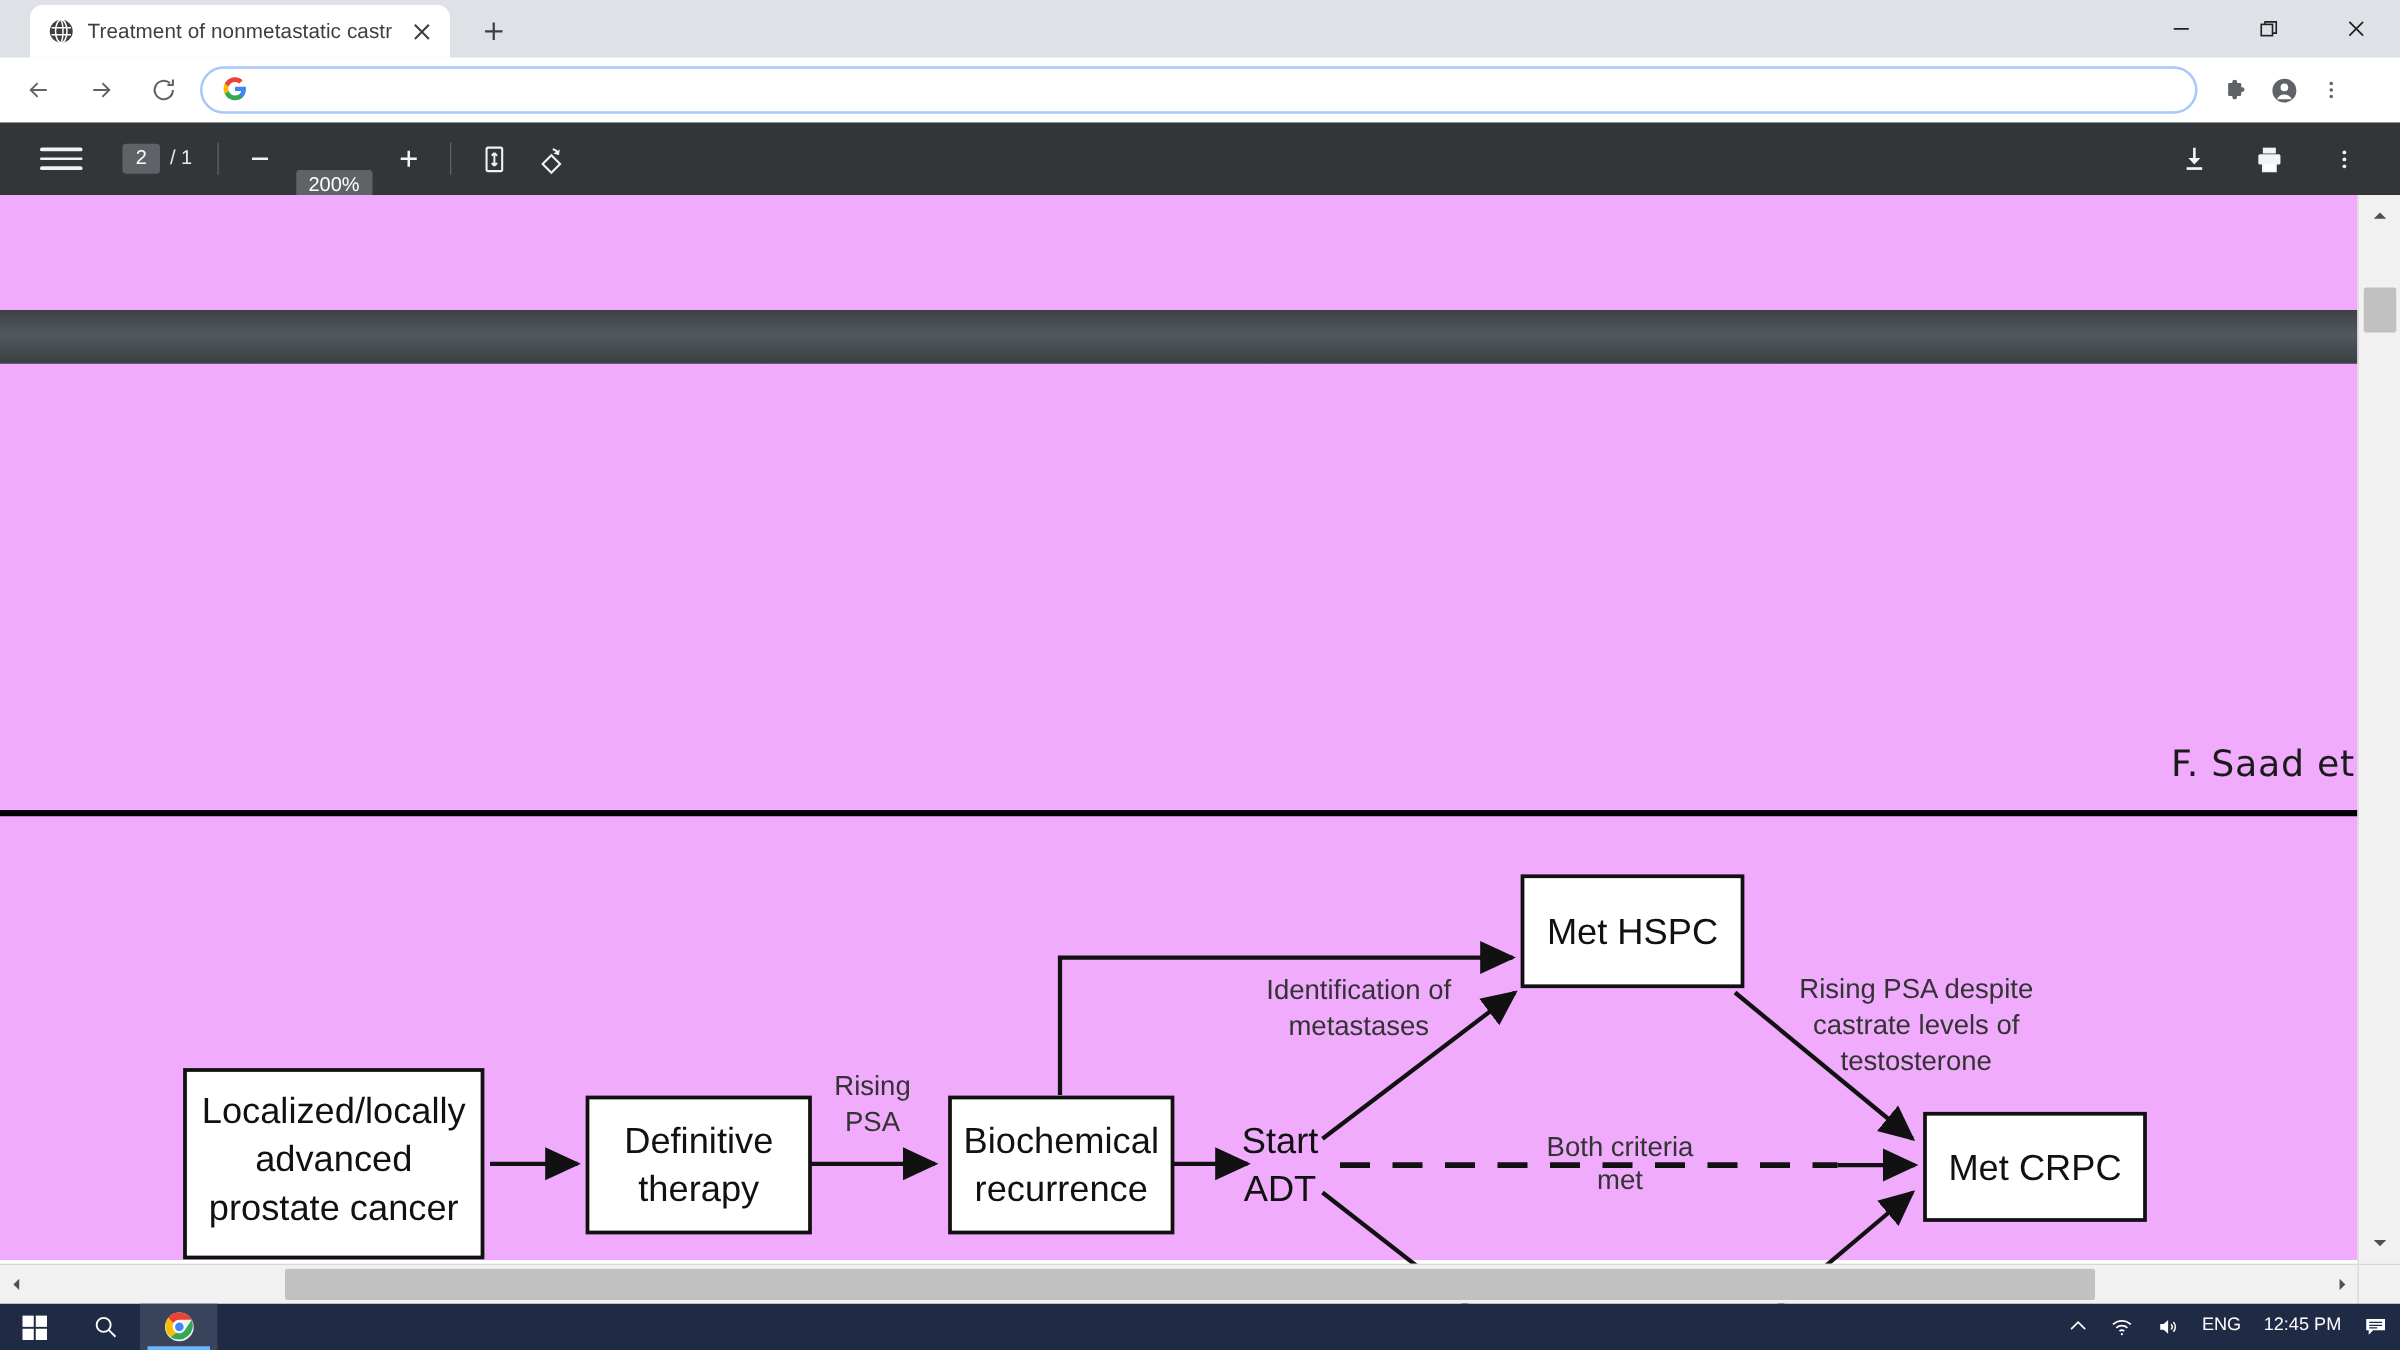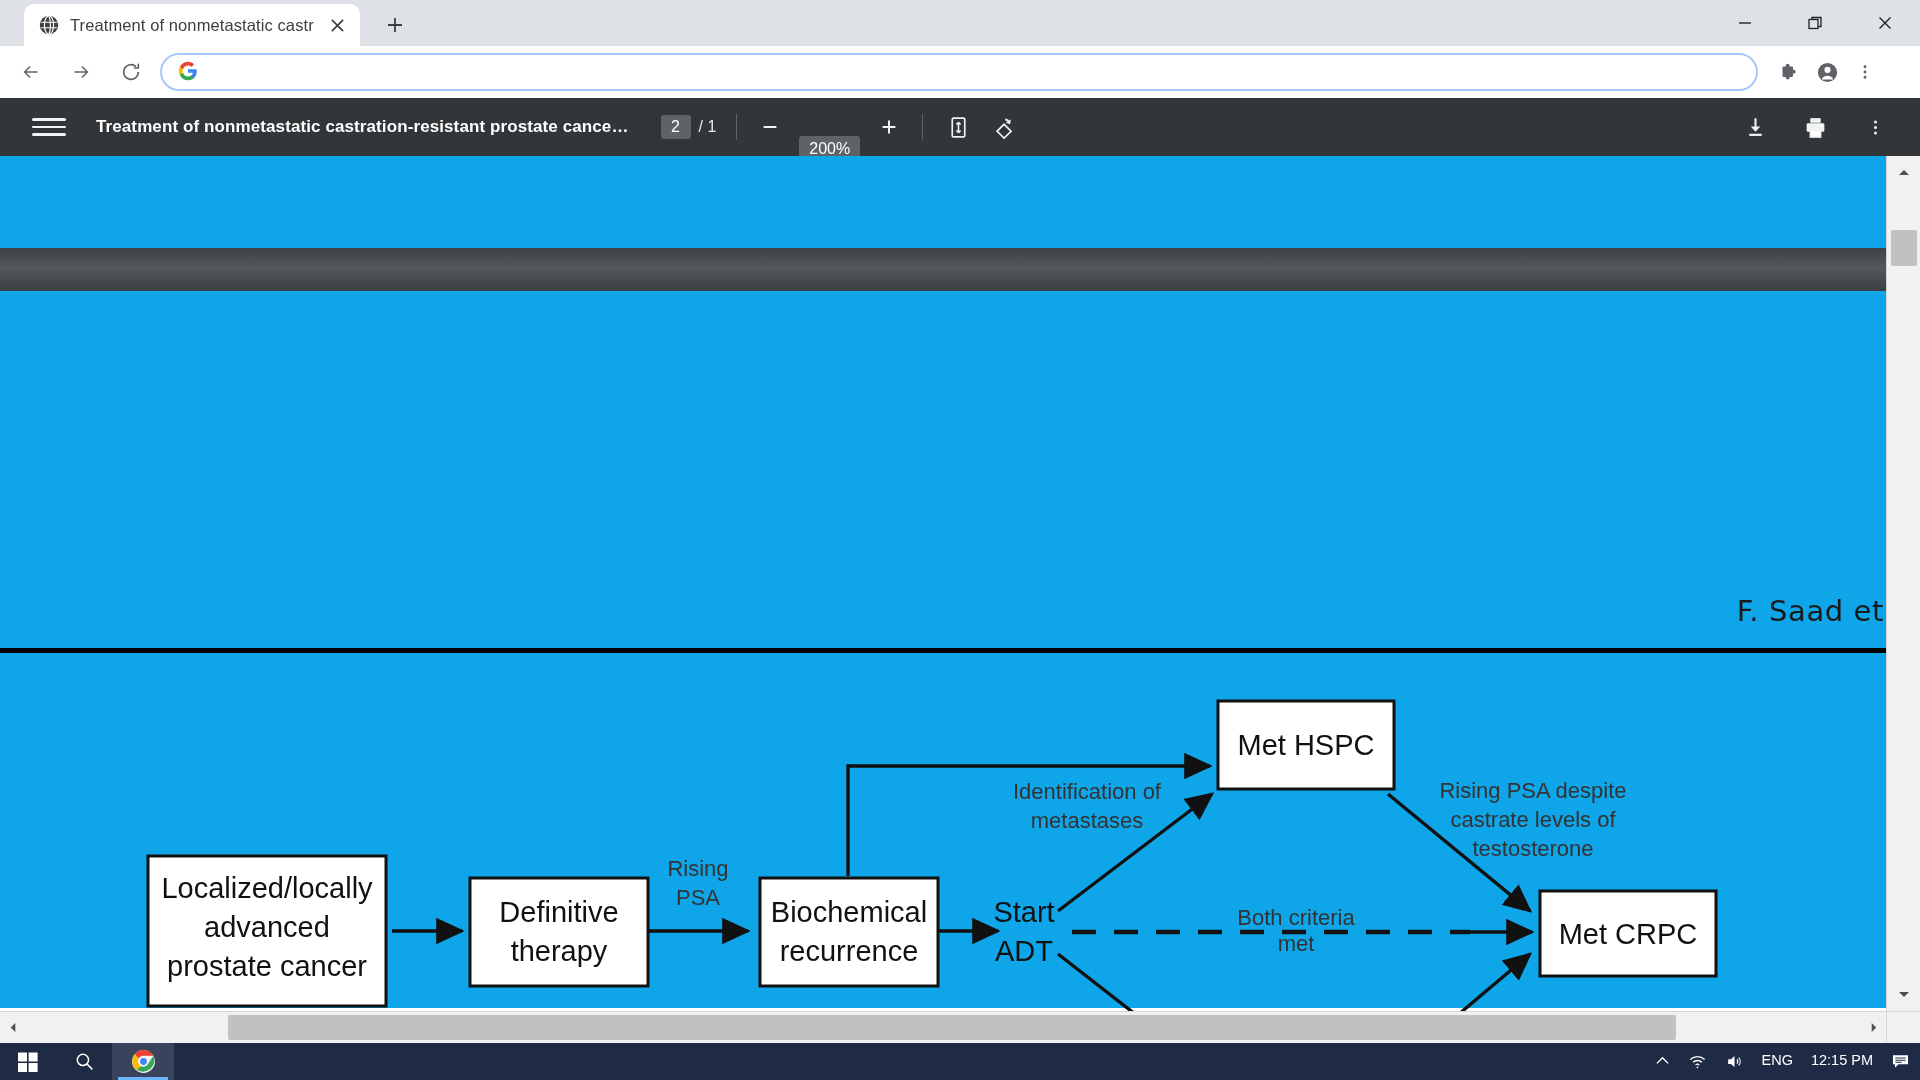--- a/index.html
+++ b/index.html
@@ -69,21 +69,21 @@
   .pagetotal { color: #e8eaed; font-size: 16px; }
   .tb-sep { width: 1px; height: 26px; background: #5f6368; margin: 0 20px; }
   .zoomgrp { display: flex; align-items: center; gap: 16px; }
   .zbtn { width: 26px; height: 26px; display: flex; align-items: center; justify-content: center; font-size: 26px; line-height: 1; color: #f1f3f4; }
   .zlevel { background: #5f6368; border-radius: 3px; padding: 4px 10px; font-size: 16px; color: #fff; margin-top: 44px; }
   .pdf-right { margin-left: auto; display: flex; align-items: center; gap: 30px; padding-right: 30px; }
   .pdficon { width: 30px; height: 30px; display: flex; align-items: center; justify-content: center; color: #f1f3f4; }
 
   
   .docarea { position: absolute; left: 0; top: 156px; width: 1920px; height: 887px; background: #ffffff; overflow: hidden; }
-  .page { position: absolute; left: 0; top: 0; width: 1886px; height: 852px; background: #0ea5e9; }
+  .page { position: absolute; left: 0; top: 0; width: 1886px; height: 852px; background: #f0abfc; }
   .grayband { position: absolute; left: 0; top: 92px; width: 1886px; height: 43px; background: linear-gradient(180deg,#3d4246 0%,#52585c 45%,#3a3f43 100%); }
   .running-head {
     position: absolute; right: 2px; top: 438px; width: 100%;
     text-align: right; font-family: "DejaVu Sans", sans-serif; font-size: 29px; color: #1a1a1a;
     letter-spacing: .6px;
   }
   .hrule { position: absolute; left: 0; top: 492px; width: 1886px; height: 5px; background: #000; }
 
   .figure { position: absolute; left: 0; top: 510px; width: 1886px; height: 480px; }
   .figure svg { display: block; }
@@ -205,21 +205,20 @@
       </div>
     </div>
   </div>
 
   <div class="pdf-toolbar">
     <div class="pdf-ham">
         <i></i>
         <i></i>
         <i></i>
       </div>
-    <div class="pdf-title">Treatment of nonmetastatic castration-resistant prostate cance…</div>
     <div class="pdf-pagebox">
       <span class="pagenum">2</span>
       <span class="pagetotal">/ 1</span>
     </div>
     <div class="tb-sep"></div>
     <div class="zoomgrp">
       <div class="zbtn">
         <svg width="22" height="22" viewBox="0 0 24 24">
             <path d="M5 12 H19" stroke="currentColor" stroke-width="2.2"></path>
           </svg>
@@ -430,21 +429,21 @@
         <circle cx="12" cy="19.4" r="1.1" fill="currentColor" stroke="none"></circle>
       </svg>
     </span>
     <span class="tray-ico">
       <svg width="19" height="19" viewBox="0 0 24 24">
         <path d="M4 9 h3.5 L12 5 v14 L7.5 15 H4 z" fill="currentColor"></path>
         <path d="M15 9.3 a4 4 0 0 1 0 5.4 M17.3 7 a7.4 7.4 0 0 1 0 10" stroke="currentColor" stroke-width="1.5" fill="none"></path>
       </svg>
     </span>
     <span class="tray-txt">ENG</span>
-    <span class="tray-txt">12:15 PM</span>
+    <span class="tray-txt">12:45 PM</span>
     <span class="tray-ico">
       <svg width="19" height="19" viewBox="0 0 24 24" fill="currentColor">
         <path d="M2.5 4 h19 v11.5 h-12 L5 20 v-4.5 H2.5 z"></path>
         <path d="M5.5 7.5 h13 M5.5 10.5 h13 M5.5 13 h8" stroke="#1f2a44" stroke-width="1.3"></path>
       </svg>
     </span>
   </div>
 </div>
 
 </body></html>

